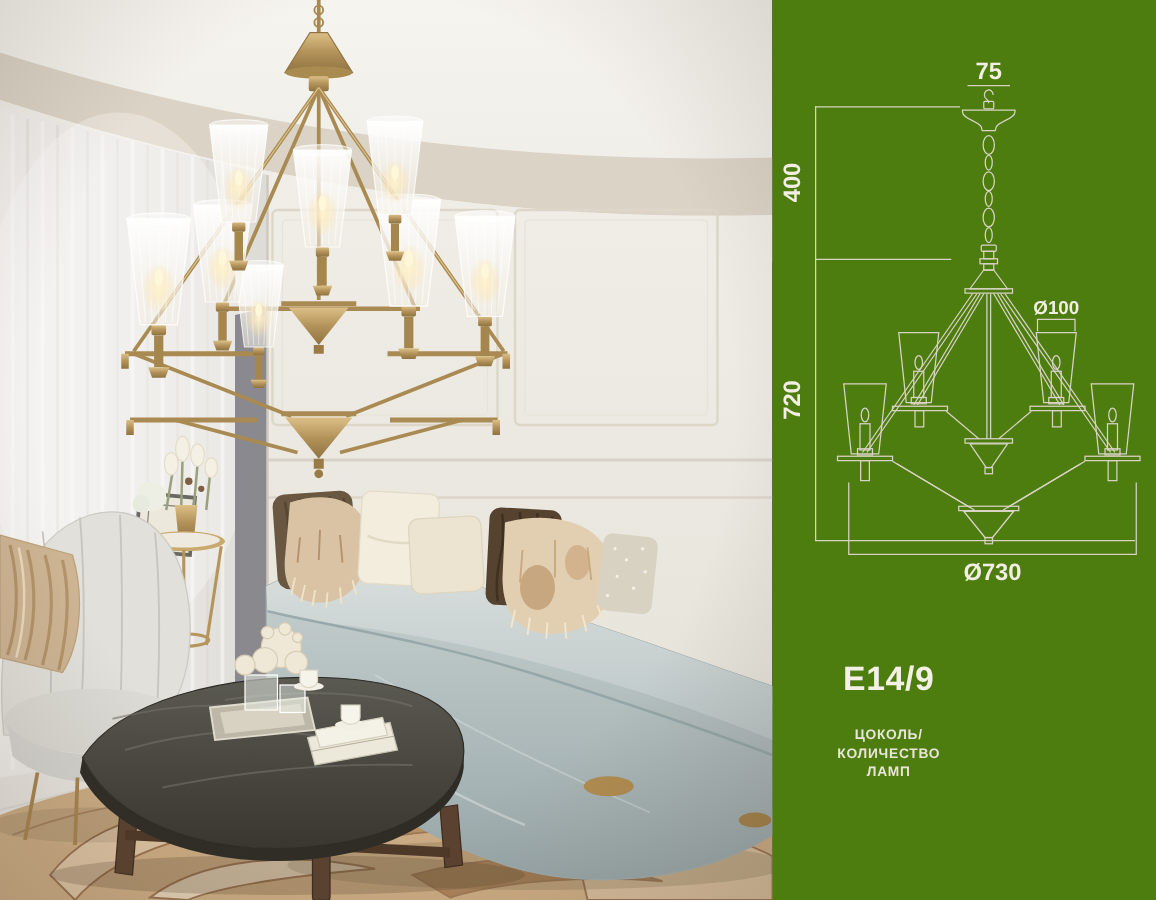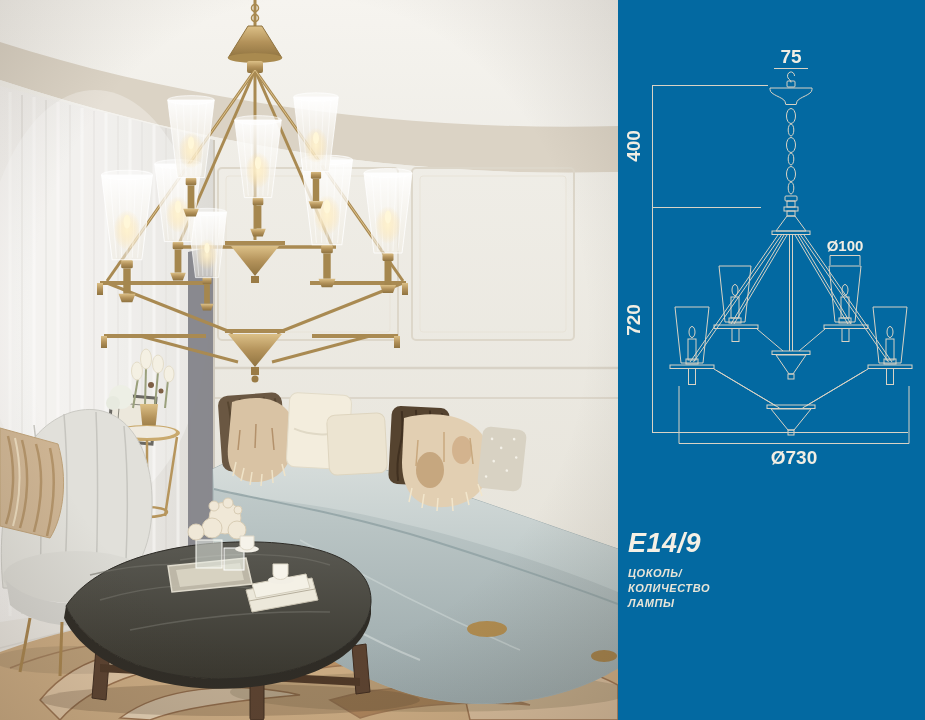--- a/index.html
+++ b/index.html
@@ -1,28 +1,28 @@
 <!DOCTYPE html>
 <html><head>
 <meta charset="utf-8">
 <style>
   html,body{margin:0;padding:0;background:#1b1a18;}
   .stage{position:relative;width:925px;height:720px;overflow:hidden;
          font-family:"Liberation Sans",sans-serif;background:#373431;}
   .photo{position:absolute;left:0;top:0;width:618px;height:720px;overflow:hidden;}
   .photo svg{display:block;}
-  .spec-panel{position:absolute;left:618px;top:0;width:307px;height:720px;background:#0369a1;}
+  .spec-panel{position:absolute;left:618px;top:0;width:307px;height:720px;background:#4d7c0f;}
   .drawing{position:absolute;left:0;top:0;}
   .drawing text{font-family:"Liberation Sans",sans-serif;font-weight:bold;fill:#f2eee3;}
   .specs{position:absolute;left:0;top:528px;width:307px;height:110px;}
-  .spec{position:absolute;top:0;color:#f2eee3;font-style:italic;}
+  .spec{position:absolute;top:0;text-align:center;color:#f2eee3;}
   .spec-socket{left:10px;width:166px;}
   .spec-power{left:136px;width:160px;}
   .spec-value{font-size:27px;font-weight:bold;letter-spacing:.5px;color:#f4f0e5;}
-  .spec-label{margin-top:7px;font-size:11px;font-weight:bold;letter-spacing:.6px;
+  .spec-label{margin-top:22px;font-size:11px;font-weight:bold;letter-spacing:.6px;
               line-height:15px;color:#e9e5d8;}
 </style>
 </head>
 <body>
 
 <div class="stage">
 
   <div class="photo">
     <svg width="618" height="720" viewBox="0 0 618 720">
       <defs>
@@ -513,18 +513,18 @@
         </g>
       </g>
     </svg>
 
     <div class="specs">
       <div class="spec spec-socket">
         <div class="spec-value">E14/9</div>
         <div class="spec-label">
           <div>ЦОКОЛЬ/</div>
           <div>КОЛИЧЕСТВО</div>
-          <div>ЛАМПЫ</div>
+          <div>ЛАМП</div>
         </div>
       </div>
     </div>
   </div>
 </div>
 
 </body></html>

